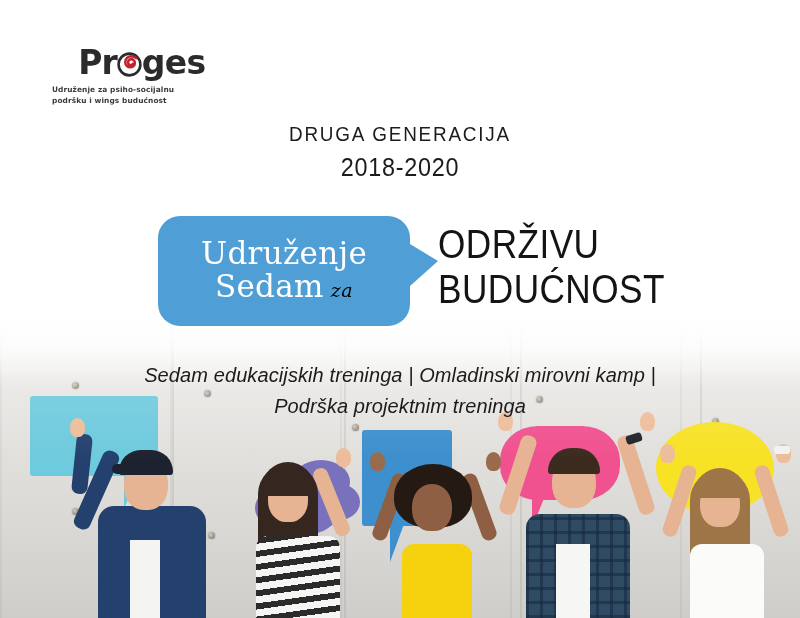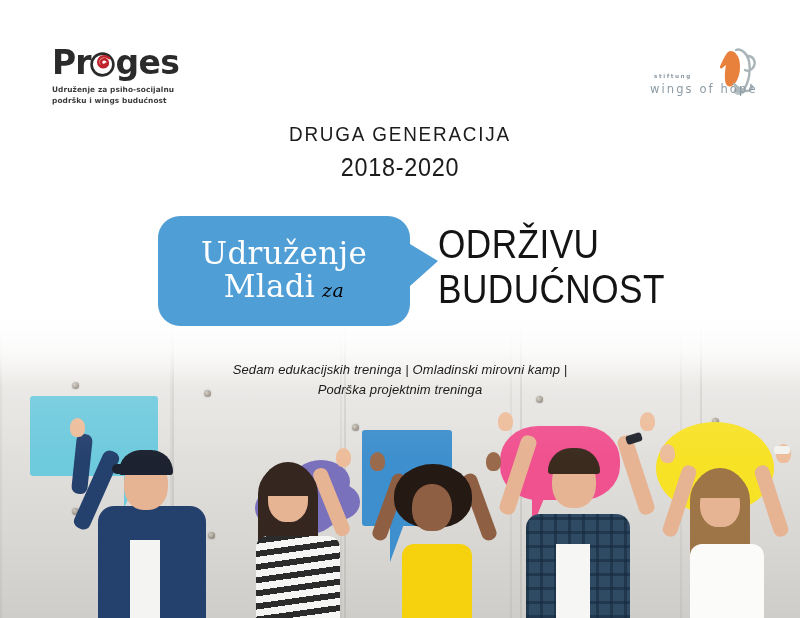--- a/index.html
+++ b/index.html
@@ -140,21 +140,21 @@
   .p5 .armR { left:104px; top:22px; width:15px; height:74px; transform:rotate(-18deg); }
   .p5 .handL { left:0px; top:2px; }
   .p5 .handR { left:116px; top:2px; }
   .p5 .cuff { position:absolute; left:114px; top:4px; width:16px; height:8px; background:#f2f2ef; border-radius:3px; z-index:15; }
 
   
   .logo-proges { position:absolute; left:52px; top:46px; width:180px; z-index:60; }
   .proges-word {
     font-family:"DejaVu Sans", sans-serif;
     font-size:33px; font-weight:700; color:#2b2b2b; letter-spacing:-.6px;
-    line-height:1; white-space:nowrap; position:relative;
+    line-height:1; white-space:nowrap; position:relative;text-align:center;
   }
   .proges-word .lead { letter-spacing:-1px; }
   .proges-spiral {
     display:inline-block; width:25px; height:25px; vertical-align:-3px; position:relative;
   }
   .proges-tag {
     margin-top:6px; font-family:"DejaVu Sans", sans-serif;
     font-size:7.4px; font-weight:700; color:#3a3a3a; line-height:1.45; letter-spacing:.1px;
   }
 
@@ -216,21 +216,21 @@
   .hl {
     font-family:"Liberation Sans", sans-serif; font-weight:300;
     font-size:40px; line-height:1.12; color:#141414;
     letter-spacing:.5px; transform:scaleX(.88); transform-origin:left center;
     white-space:nowrap;
   }
 
   .subline { position:absolute; left:0; right:0; top:360px; text-align:center; z-index:58; }
   .sub {
     font-family:"Liberation Sans", sans-serif; font-style:italic;
-    font-size:13px; font-weight:400; color:#1b1b1b; line-height:1.55;
+    font-size:20px; font-weight:400; color:#1b1b1b; line-height:1.55;
     letter-spacing:.1px;
   }
 </style>
 </head>
 <body>
 
 <div class="poster">
 
   <div class="photo">
     <div class="wall"></div>
@@ -356,44 +356,31 @@
     <div class="proges-word"><span class="lead">Pr</span><span class="proges-spiral"><svg width="25" height="25" viewBox="0 0 25 25" aria-hidden="true">
           <path d="M12.5 1.6a10.9 10.9 0 1 0 0 21.8 10.9 10.9 0 0 0 0-21.8z" fill="none" stroke="#2b2b2b" stroke-width="2.6"></path>
           <path d="M19.2 6.2c-2.4-2.6-6.7-2.7-9.2-0.3-2.4 2.3-2.4 6 0 8.1 2.1 1.8 5.2 1.6 6.9-0.4 1.5-1.7 1.3-4.3-0.5-5.7-1.5-1.2-3.7-1-4.8 0.6-1 1.4-0.6 3.3 0.8 4.2 1.2 0.8 2.8 0.4 3.5-0.8" fill="none" stroke="#c0232b" stroke-width="2.5" stroke-linecap="round"></path>
         </svg></span><span>ges</span></div>
     <div class="proges-tag">
       <div>Udruženje za psiho-socijalnu</div>
       <div>podršku i wings budućnost</div>
     </div>
   </div>
 
-  <div class="logo-woh">
-    <div class="woh-mark">
-      <svg width="62" height="58" viewBox="0 0 62 58" aria-hidden="true">
-        <path d="M26 6c4-3 9 1 11 7 2 7 1 17-3 23-3 5-8 6-10 2-2-5-1-13 0-19-0.6 0.2-3 3-4.6 3.4-1.6 0.3-2-1.4-1-2.8C20 16 23.6 8 26 6z" fill="#e8813c"></path>
-        <path d="M34 4c5-2 11 3 13 11 2 9 0 21-5 28-2.5 3.5-6 4-7.6 0.6" fill="none" stroke="#a9b5b8" stroke-width="2.4" stroke-linecap="round"></path>
-        <path d="M46 10c5 0 8 5 6 10-1.6 4-6 6-9 4" fill="none" stroke="#a9b5b8" stroke-width="2.4" stroke-linecap="round"></path>
-        <path d="M32 38c4 4 9 7 13 7 4 0 6-3 4-6" fill="none" stroke="#a9b5b8" stroke-width="2.4" stroke-linecap="round"></path>
-        <ellipse cx="37" cy="45" rx="5.5" ry="4" fill="#a9b5b8" opacity=".8"></ellipse>
-      </svg>
-    </div>
-    <div class="woh-stiftung">stiftung</div>
-    <div class="woh-name">wings of hope</div>
-  </div>
 
   <div class="gen-block">
     <div class="gen-line1">DRUGA GENERACIJA</div>
     <div class="gen-line2">2018-2020</div>
   </div>
 
   <div class="bubble-blue">
     <div class="tail"></div>
     <div class="bubble-inner">
       <div class="bub-l1">Udruženje</div>
-      <div class="bub-l2"><span>Mladi</span><span class="bub-za">za</span></div>
+      <div class="bub-l2"><span>Sedam</span><span class="bub-za">za</span></div>
     </div>
   </div>
 
   <div class="headline-right">
     <div class="hl">ODRŽIVU</div>
     <div class="hl">BUDUĆNOST</div>
   </div>
 
   <div class="subline">
     <div class="sub">Sedam edukacijskih treninga | Omladinski mirovni kamp |</div>

